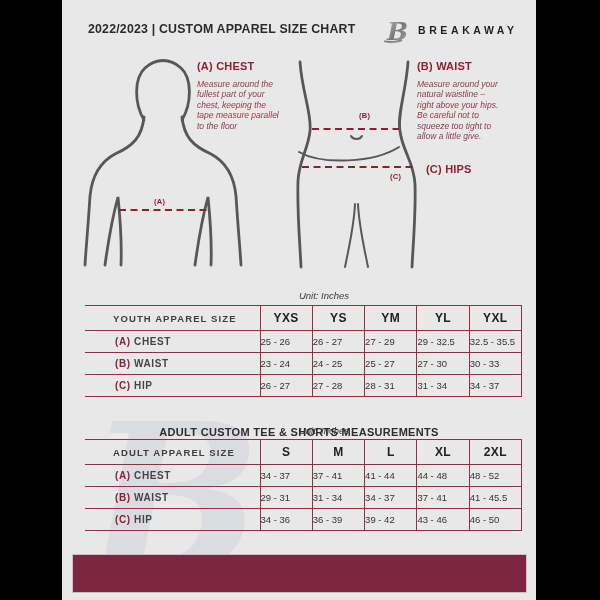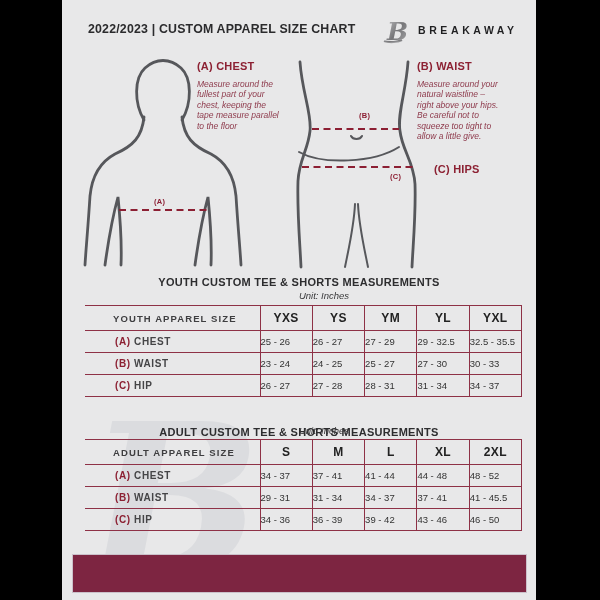--- a/index.html
+++ b/index.html
@@ -32,21 +32,21 @@
   .fig-label { position:absolute; z-index:2; font-size:7.5px; font-weight:bold;
                color:#8c1f33; letter-spacing:0.3px; }
   .lblA { left:92px;  top:197px; }
   .lblB { left:297px; top:111px; }
   .lblC { left:328px; top:172px; }
 
   
   .instr { position:absolute; z-index:2; }
   .instr-a { left:135px; top:60px;  width:105px; }
   .instr-b { left:355px; top:60px;  width:115px; }
-  .instr-c { left:372px; top:163px; width:118px; }
+  .instr-c { left:364px; top:163px; width:118px; }
   .instr .ih { font-size:11px; font-weight:bold; color:#8c2133; letter-spacing:0.2px;
                margin-bottom:7px; }
   .instr .il { font-size:8.5px; font-style:italic; color:#8e3a4c; line-height:10.4px; }
 
   
   .tbl-title { position:absolute; left:0; width:474px; text-align:center; z-index:2;
                font-size:11px; font-weight:bold; color:#2d2d2f; letter-spacing:0.3px; }
   .tbl-unit  { position:absolute; left:0; width:524px; text-align:center; z-index:2;
                font-size:9.5px; font-style:italic; color:#3a3a3c; }
   .yt-title { top:276px; } .yt-unit { top:290px; }
@@ -147,21 +147,20 @@
         <div class="il">right above your hips.</div>
         <div class="il">Be careful not to</div>
         <div class="il">squeeze too tight to</div>
         <div class="il">allow a little give.</div>
       </div>
   </div>
   <div class="instr instr-c">
     <div class="ih">(C) HIPS</div>
   </div>
 
-  <div class="tbl-title yt-title">YOUTH CUSTOM TEE &amp; SHORTS MEASUREMENTS</div>
   <div class="tbl-unit yt-unit">Unit: Inches</div>
   <table class="size-table yt-table">
       <thead>
         <tr>
           <th class="label-col">YOUTH APPAREL SIZE</th>
           <th class="size-h">YXS</th>
           <th class="size-h">YS</th>
           <th class="size-h">YM</th>
           <th class="size-h">YL</th>
           <th class="size-h">YXL</th>

